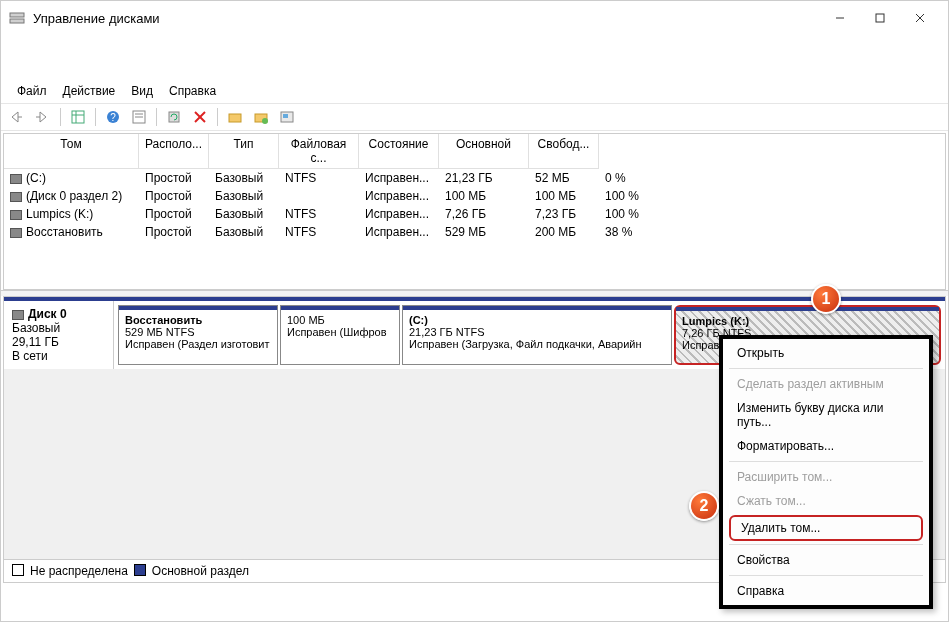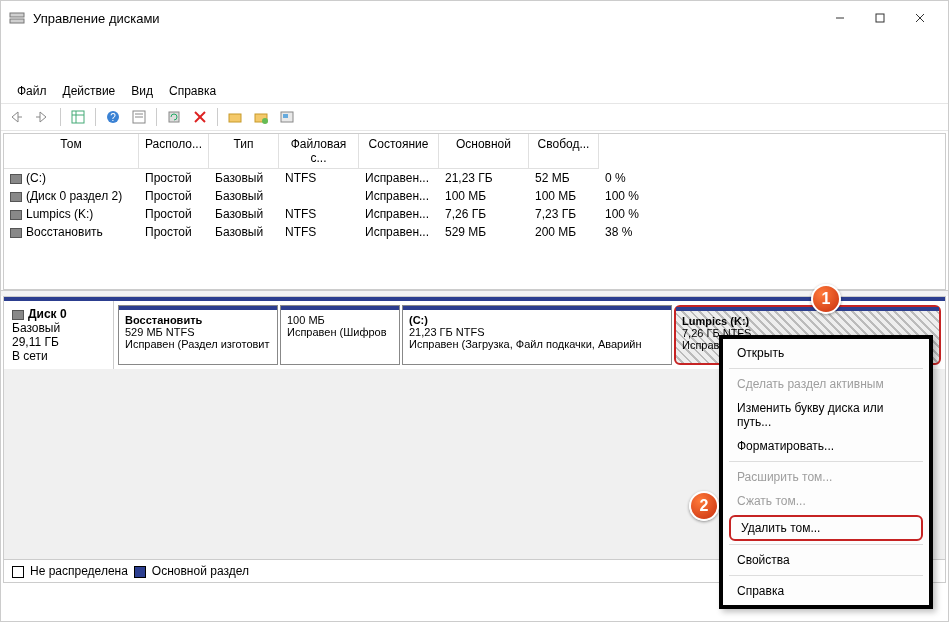--- a/index.html
+++ b/index.html
@@ -44,21 +44,21 @@
   .partitions{flex:1;display:flex;padding:4px;gap:2px;position:relative;}
   .part{border:1px solid #888;padding:4px 6px;font-size:11px;position:relative;}
   .part .pbar{position:absolute;left:0;right:0;top:0;height:4px;background:#2c3e8f;}
   .part .pname{font-weight:bold;margin-top:4px;}
   .part-sel{border:2px solid #c62323;border-radius:6px;}
   .hatch{
     background: repeating-linear-gradient(45deg,#eee,#eee 4px,#bbb 4px,#bbb 6px);
   }
   .diskmid{height:190px;background:#f0f0f0;}
   
-  .legend{display:flex;align-items:flex-end;gap:6px;padding:4px 8px;border-top:1px solid #ccc;}
+  .legend{display:flex;align-items:flex-start;gap:6px;padding:4px 8px;border-top:1px solid #ccc;}
   .lg-sq{display:inline-block;width:12px;height:12px;border:1px solid #000;}
   .lg-blue{background:#2c3e8f;}
   
   .ctxmenu{
     position:absolute; left:718px; top:334px; width:214px;
     background:#fdfdfd; border:4px solid #000000;
     box-shadow:3px 3px 6px rgba(0,0,0,.25);
     padding:2px 0;
   }
   .ctxitem{padding:5px 14px;font-size:12px;}

